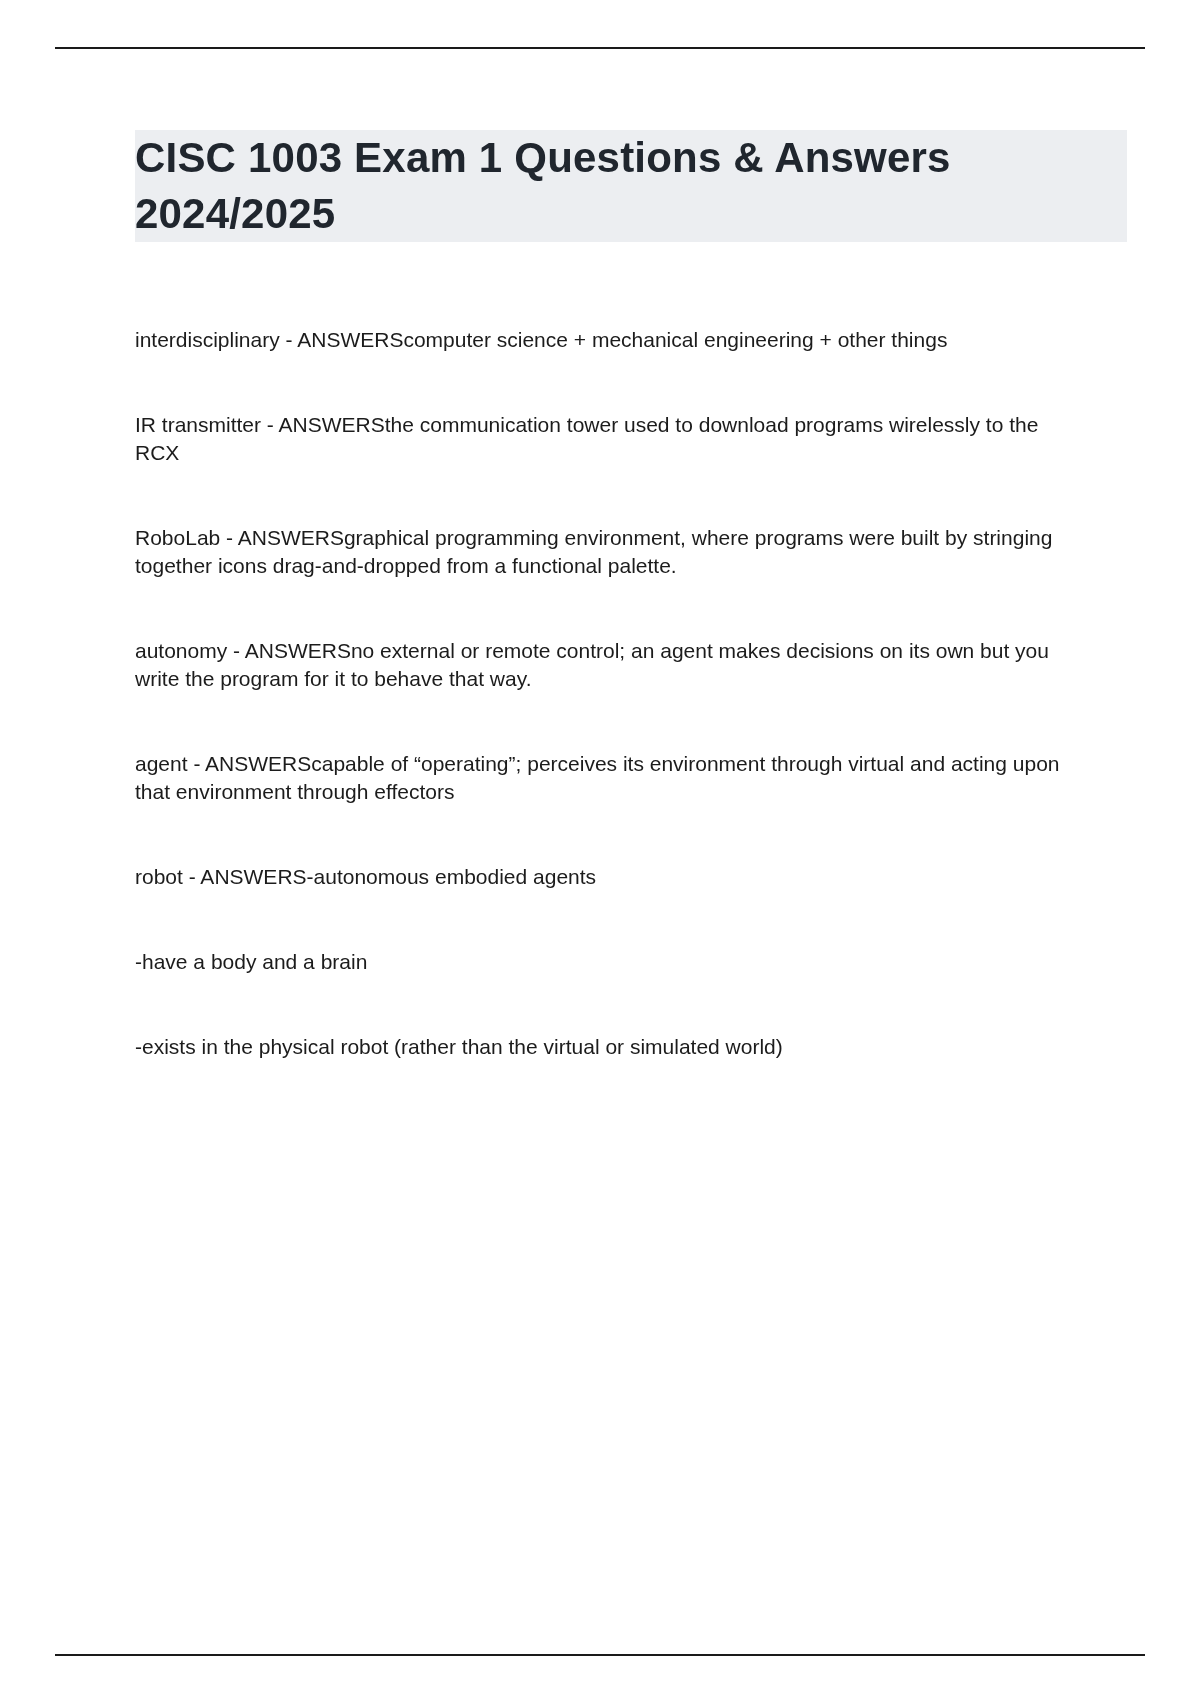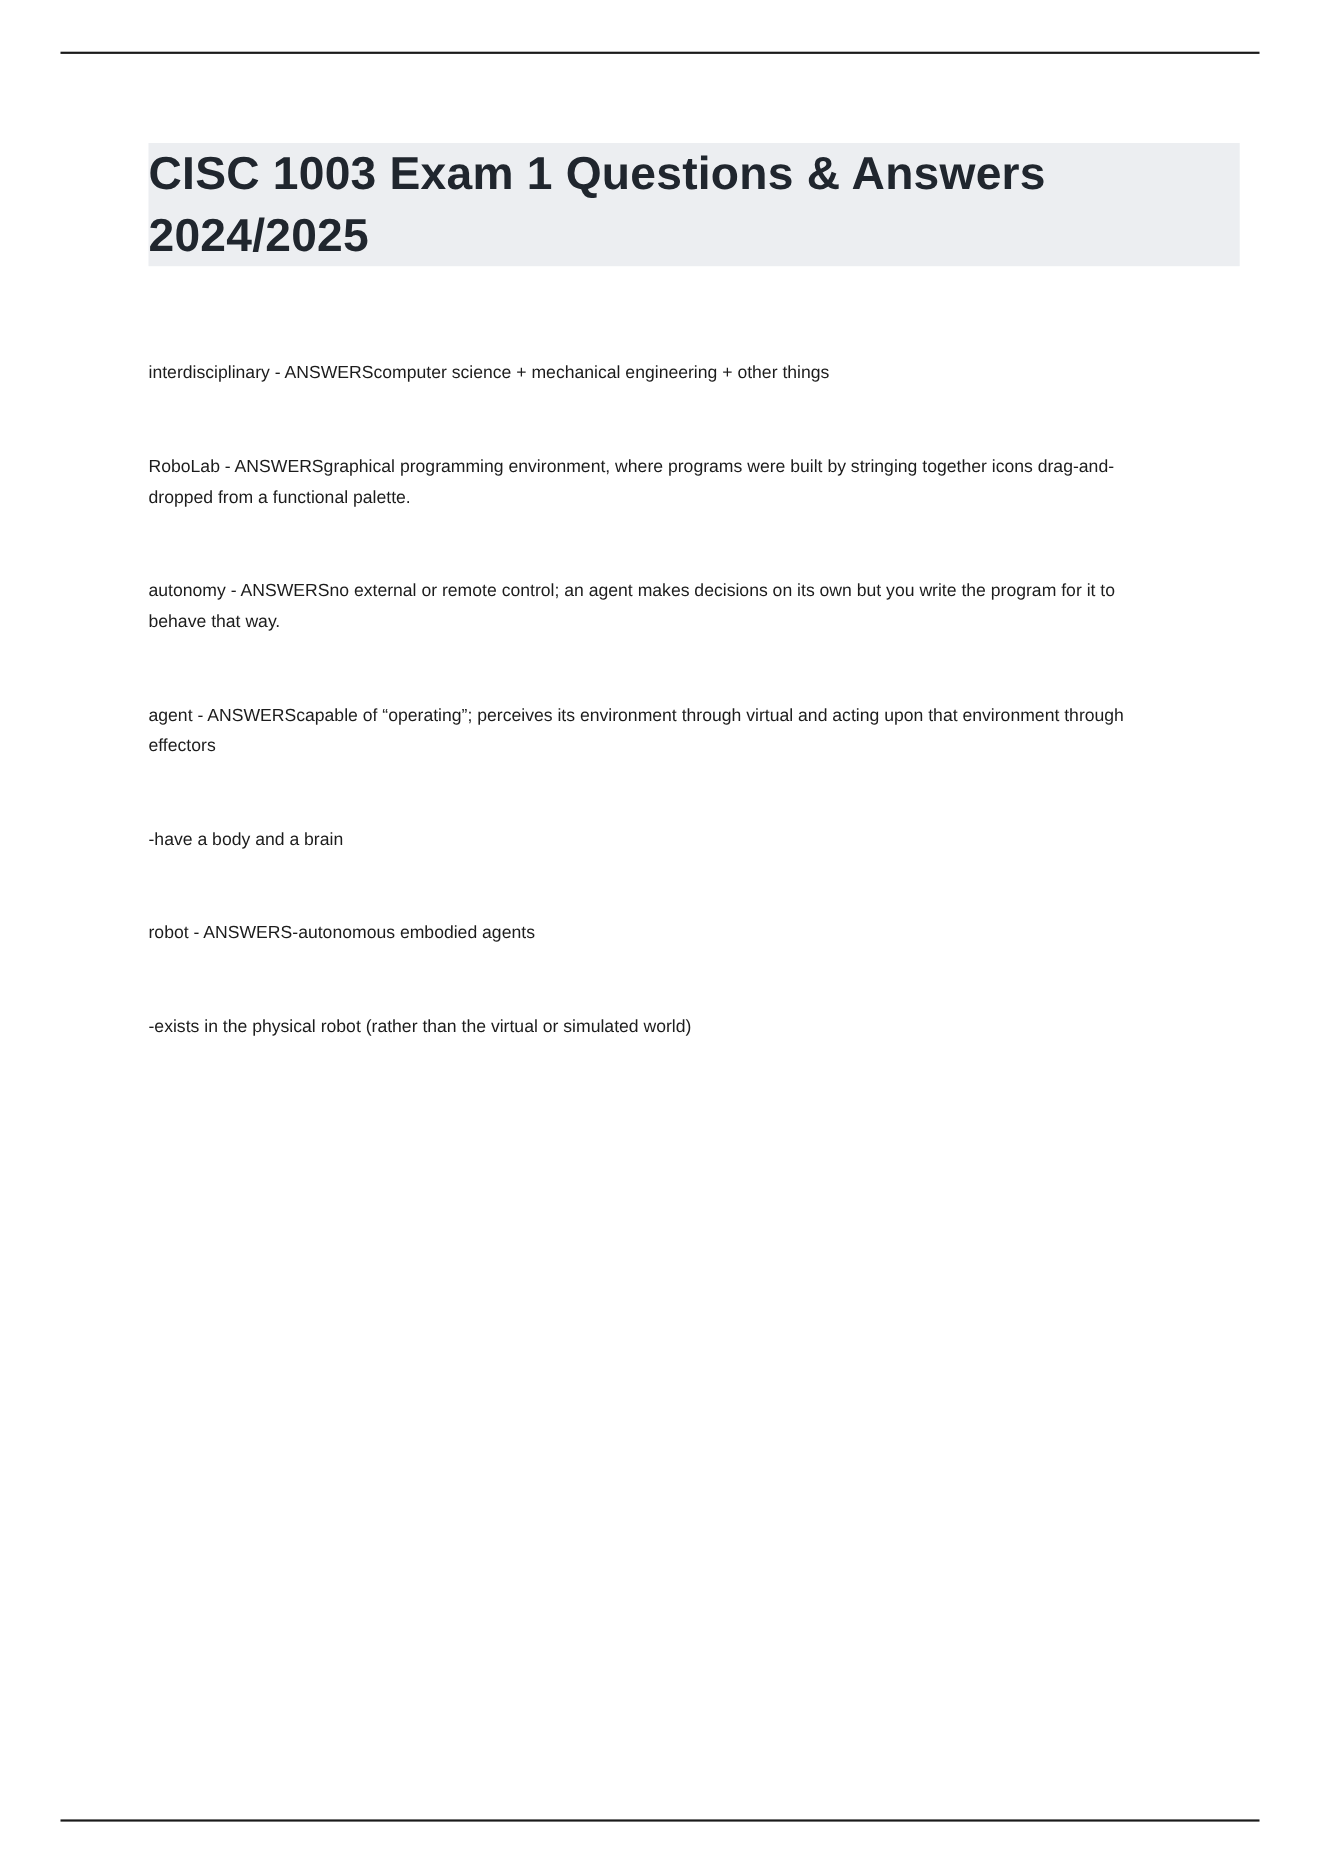--- a/index.html
+++ b/index.html
@@ -34,41 +34,42 @@
     color: #20262e;
     font-size: 42px;
     line-height: 56px;
     font-weight: bold;
     letter-spacing: 0.2px;
   }
   .qa-list {
     margin-top: 84px;
   }
   .qa-item {
-    font-size: 16px;
+    font-size: 21px;
     line-height: 28px;
     color: #1c1c1c;
     margin: 0 0 57px 0;
     max-width: 930px;
   }
 </style>
 </head>
 <body>
 
 <div class="page">
   <div class="rule rule-top"></div>
 
   <div class="content">
     <h1 class="doc-title">CISC 1003 Exam 1 Questions &amp; Answers 2024/2025</h1>
 
     <div class="qa-list">
       <p class="qa-item">interdisciplinary - ANSWERScomputer science + mechanical engineering + other things</p>
+      <p class="qa-item">IR transmitter - ANSWERSthe communication tower used to download programs wirelessly to the RCX</p>
       <p class="qa-item">RoboLab - ANSWERSgraphical programming environment, where programs were built by stringing together icons drag-and-dropped from a functional palette.</p>
       <p class="qa-item">autonomy - ANSWERSno external or remote control; an agent makes decisions on its own but you write the program for it to behave that way.</p>
       <p class="qa-item">agent - ANSWERScapable of “operating”; perceives its environment through virtual and acting upon that environment through effectors</p>
+      <p class="qa-item">robot - ANSWERS-autonomous embodied agents</p>
       <p class="qa-item">-have a body and a brain</p>
-      <p class="qa-item">robot - ANSWERS-autonomous embodied agents</p>
       <p class="qa-item">-exists in the physical robot (rather than the virtual or simulated world)</p>
     </div>
   </div>
 
   <div class="rule rule-bottom"></div>
 </div>
 
 </body></html>

